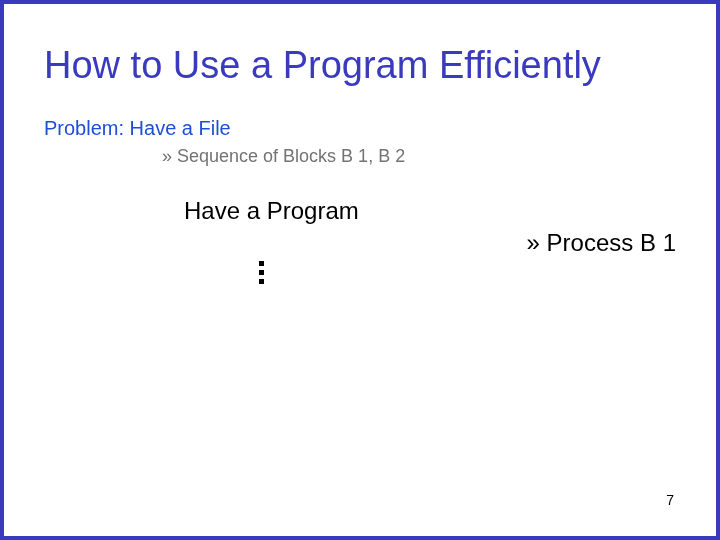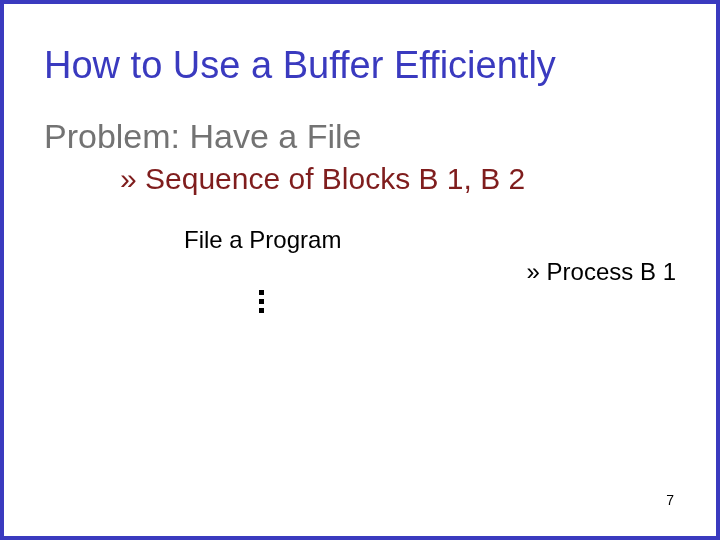--- a/index.html
+++ b/index.html
@@ -19,28 +19,28 @@
     padding: 30px 40px 30px 40px;
   }
   .title {
     color: #3a3abf;
     font-size: 38px;
     font-weight: 400;
     margin: 10px 0 30px 0;
     white-space: nowrap;
   }
   .subtitle {
-    color: #737373;
-    font-size: 34px;
+    color: #1d4ed8;
+    font-size: 20px;
     margin: 12px 0 6px 0;
   }
   .bullet1 {
-    color: #7f1d1d;
-    font-size: 30px;
-    margin: 6px 0 30px 76px;
+    color: #737373;
+    font-size: 18px;
+    margin: 6px 0 30px 118px;
   }
   .line2 {
     color: #000000;
     font-size: 24px;
     margin: 0 0 4px 140px;
   }
   .bullet2 {
     color: #000000;
     font-size: 24px;
     margin: 3px 0 3px 150px;
@@ -62,27 +62,27 @@
     bottom: 28px;
     font-size: 14px;
     color: #000;
   }
 </style>
 </head>
 <body>
 
 <div class="slide">
 
-  <div class="title">How to Use a Buffer Efficiently</div>
+  <div class="title">How to Use a Program Efficiently</div>
 
   <div class="subtitle">Problem: Have a File</div>
 
   <div class="bullet1">» Sequence of Blocks B 1, B 2</div>
 
-  <div class="line2">File a Program</div>
+  <div class="line2">Have a Program</div>
   <div class="bullet2">» Process B 1</div>
 
   <div class="dots">
     <div class="d"></div>
     <div class="d"></div>
     <div class="d"></div>
   </div>
 
   <div class="pagenum">7</div>
 

